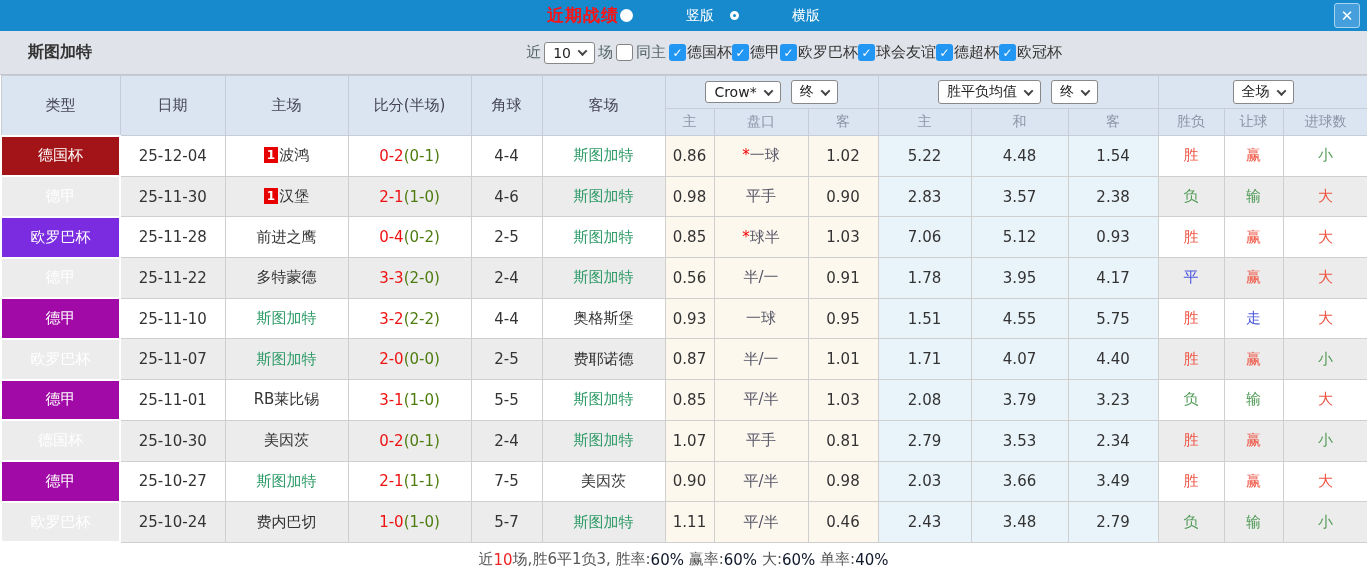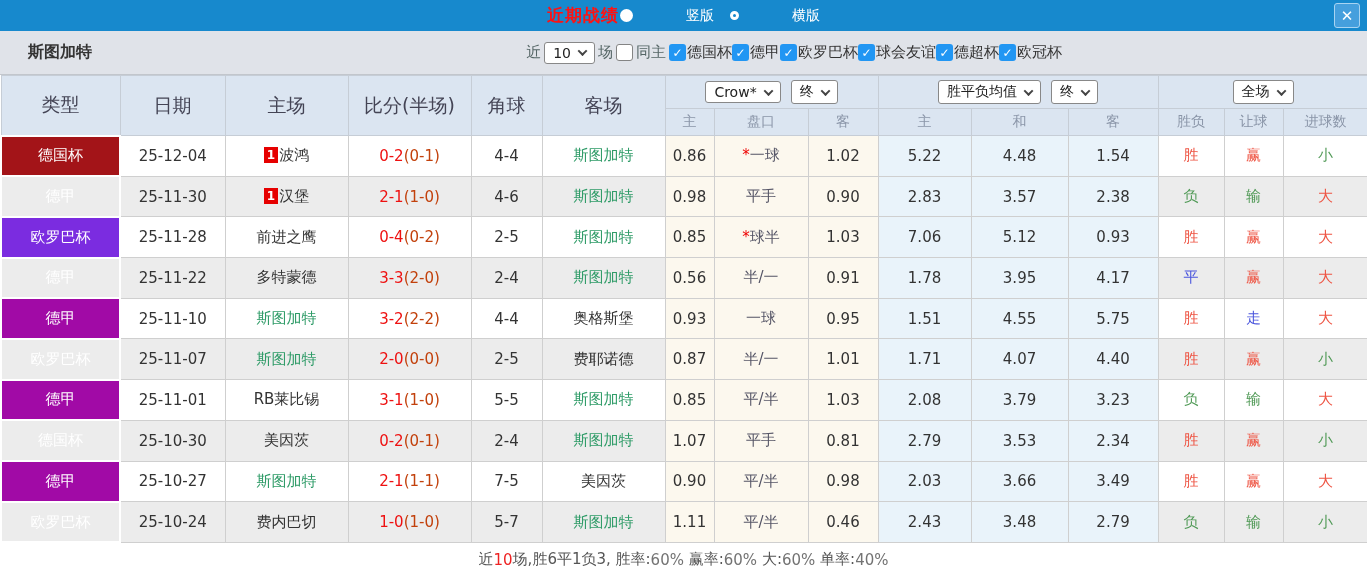--- a/index.html
+++ b/index.html
@@ -22,49 +22,49 @@
   .sel { display: inline-flex; align-items: center; gap: 8px; background: #fff; border: 1px solid #888; border-radius: 3px; padding: 2px 8px; font-size: 14px; color: #222; cursor: pointer; }
   .chev { width: 7px; height: 7px; border-left: 2px solid #444; border-bottom: 2px solid #444; transform: rotate(-45deg) translate(1px,-1px); display: inline-block; }
   .cb { width: 17px; height: 17px; border-radius: 3px; display: inline-flex; align-items: center; justify-content: center; flex: none; cursor: pointer; }
   .cb.on { background: #2196f3; color: #fff; font-size: 12px; font-weight: bold; }
   .cb.off { background: #fff; border: 1px solid #848484; }
   .lg-item { display: inline-flex; align-items: center; gap: 1px; color: #333; cursor: pointer; }
 
   
   table { border-collapse: collapse; table-layout: fixed; width: 1367px; }
   thead th, thead td { background: #dbe5f1; border: 1px solid #c6cdd6; font-weight: normal; }
-  thead .main-h { color: #445; font-size: 19px; height: 32px; }
+  thead .main-h { color: #445; font-size: 15px; height: 32px; }
   thead .sub-h { color: #8a95a8; font-size: 14px; height: 27px; }
   thead .grp { height: 33px; }
   .grp-inner { display: flex; align-items: center; justify-content: center; gap: 10px; }
   tbody tr { height: 40.7px; }
   tbody td { border: 1px solid #cfcfcf; text-align: center; vertical-align: middle; font-size: 15px; color: #333; background: #fff; }
   tbody tr.alt td { background: #ececec; }
   td.league { border: 2px solid #fff; color: #fff; font-size: 15px; }
   tbody td.c-ah, tbody tr.alt td.c-ah { background: #fcf8ee; margin-left: 28px; }
   tbody td.c-avg, tbody tr.alt td.c-avg { background: #e9f3fa; }
   .t-cup { background: #a31418; }
   .t-liga { background: #a10aa6; }
   .t-europa { background: #7b2ce0; }
   .badge { display: inline-block; background: #e60000; color: #fff; font-size: 12px; font-weight: bold; padding: 0 3px; line-height: 16px; margin-right: 1px; vertical-align: 1px; }
   .self { color: #2e9b67; }
   .ft { color: #ee1111; }
-  .ht { color: #c2410c; }
+  .ht { color: #4d7c0f; }
   .star { color: #ee0000; }
   .line-txt { color: #556; }
   td.c-r { color: #ee5544; }
   td.c-g { color: #4f9955; }
   td.c-b { color: #4a55dd; }
 
   
   .summary { height: 33px; display: flex; align-items: center; justify-content: center; font-size: 15px; background: #fff; }
   .summary span { white-space: pre; }
   .s-dark { color: #555; }
   .s-red { color: #ee2222; }
-  .s-blue { color: #737373; }
+  .s-blue { color: #0f172a; }
 </style>
 </head>
 <body>
 
 <div class="app">
 
   <div class="titlebar">
     <span class="title">近期战绩</span>
     <span class="radio on"></span>
     <span class="rlabel">竖版</span>

